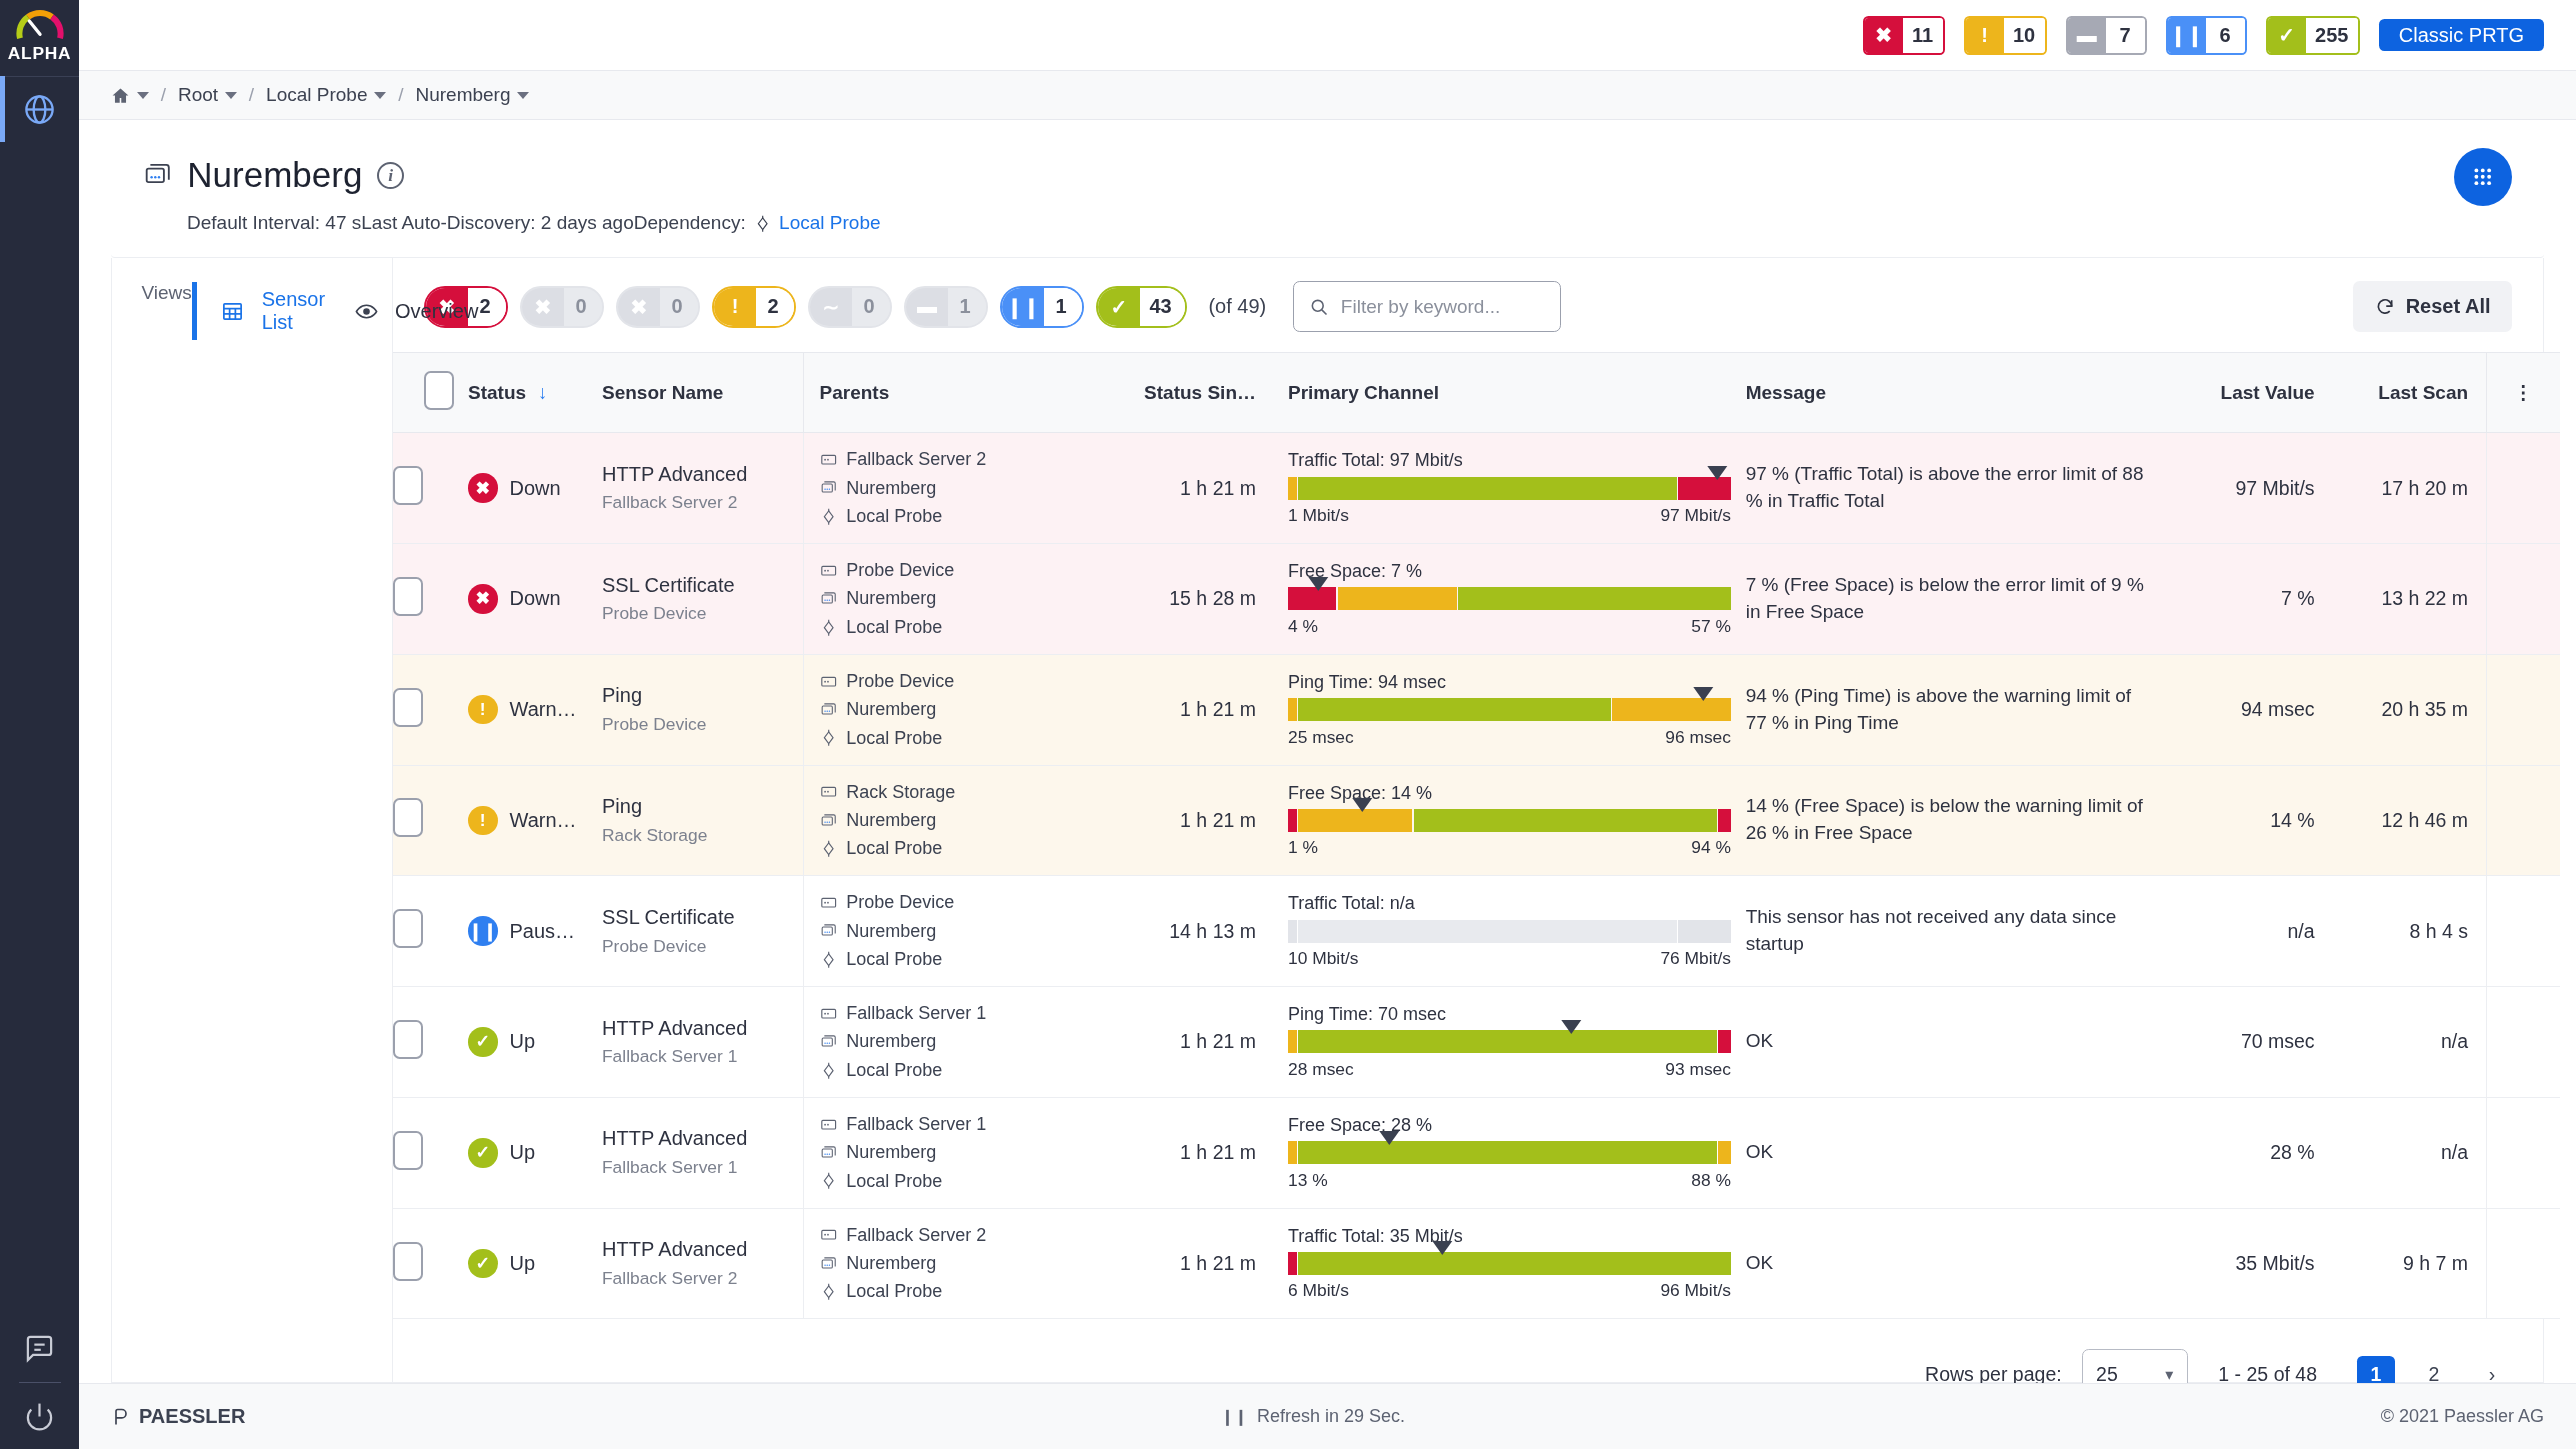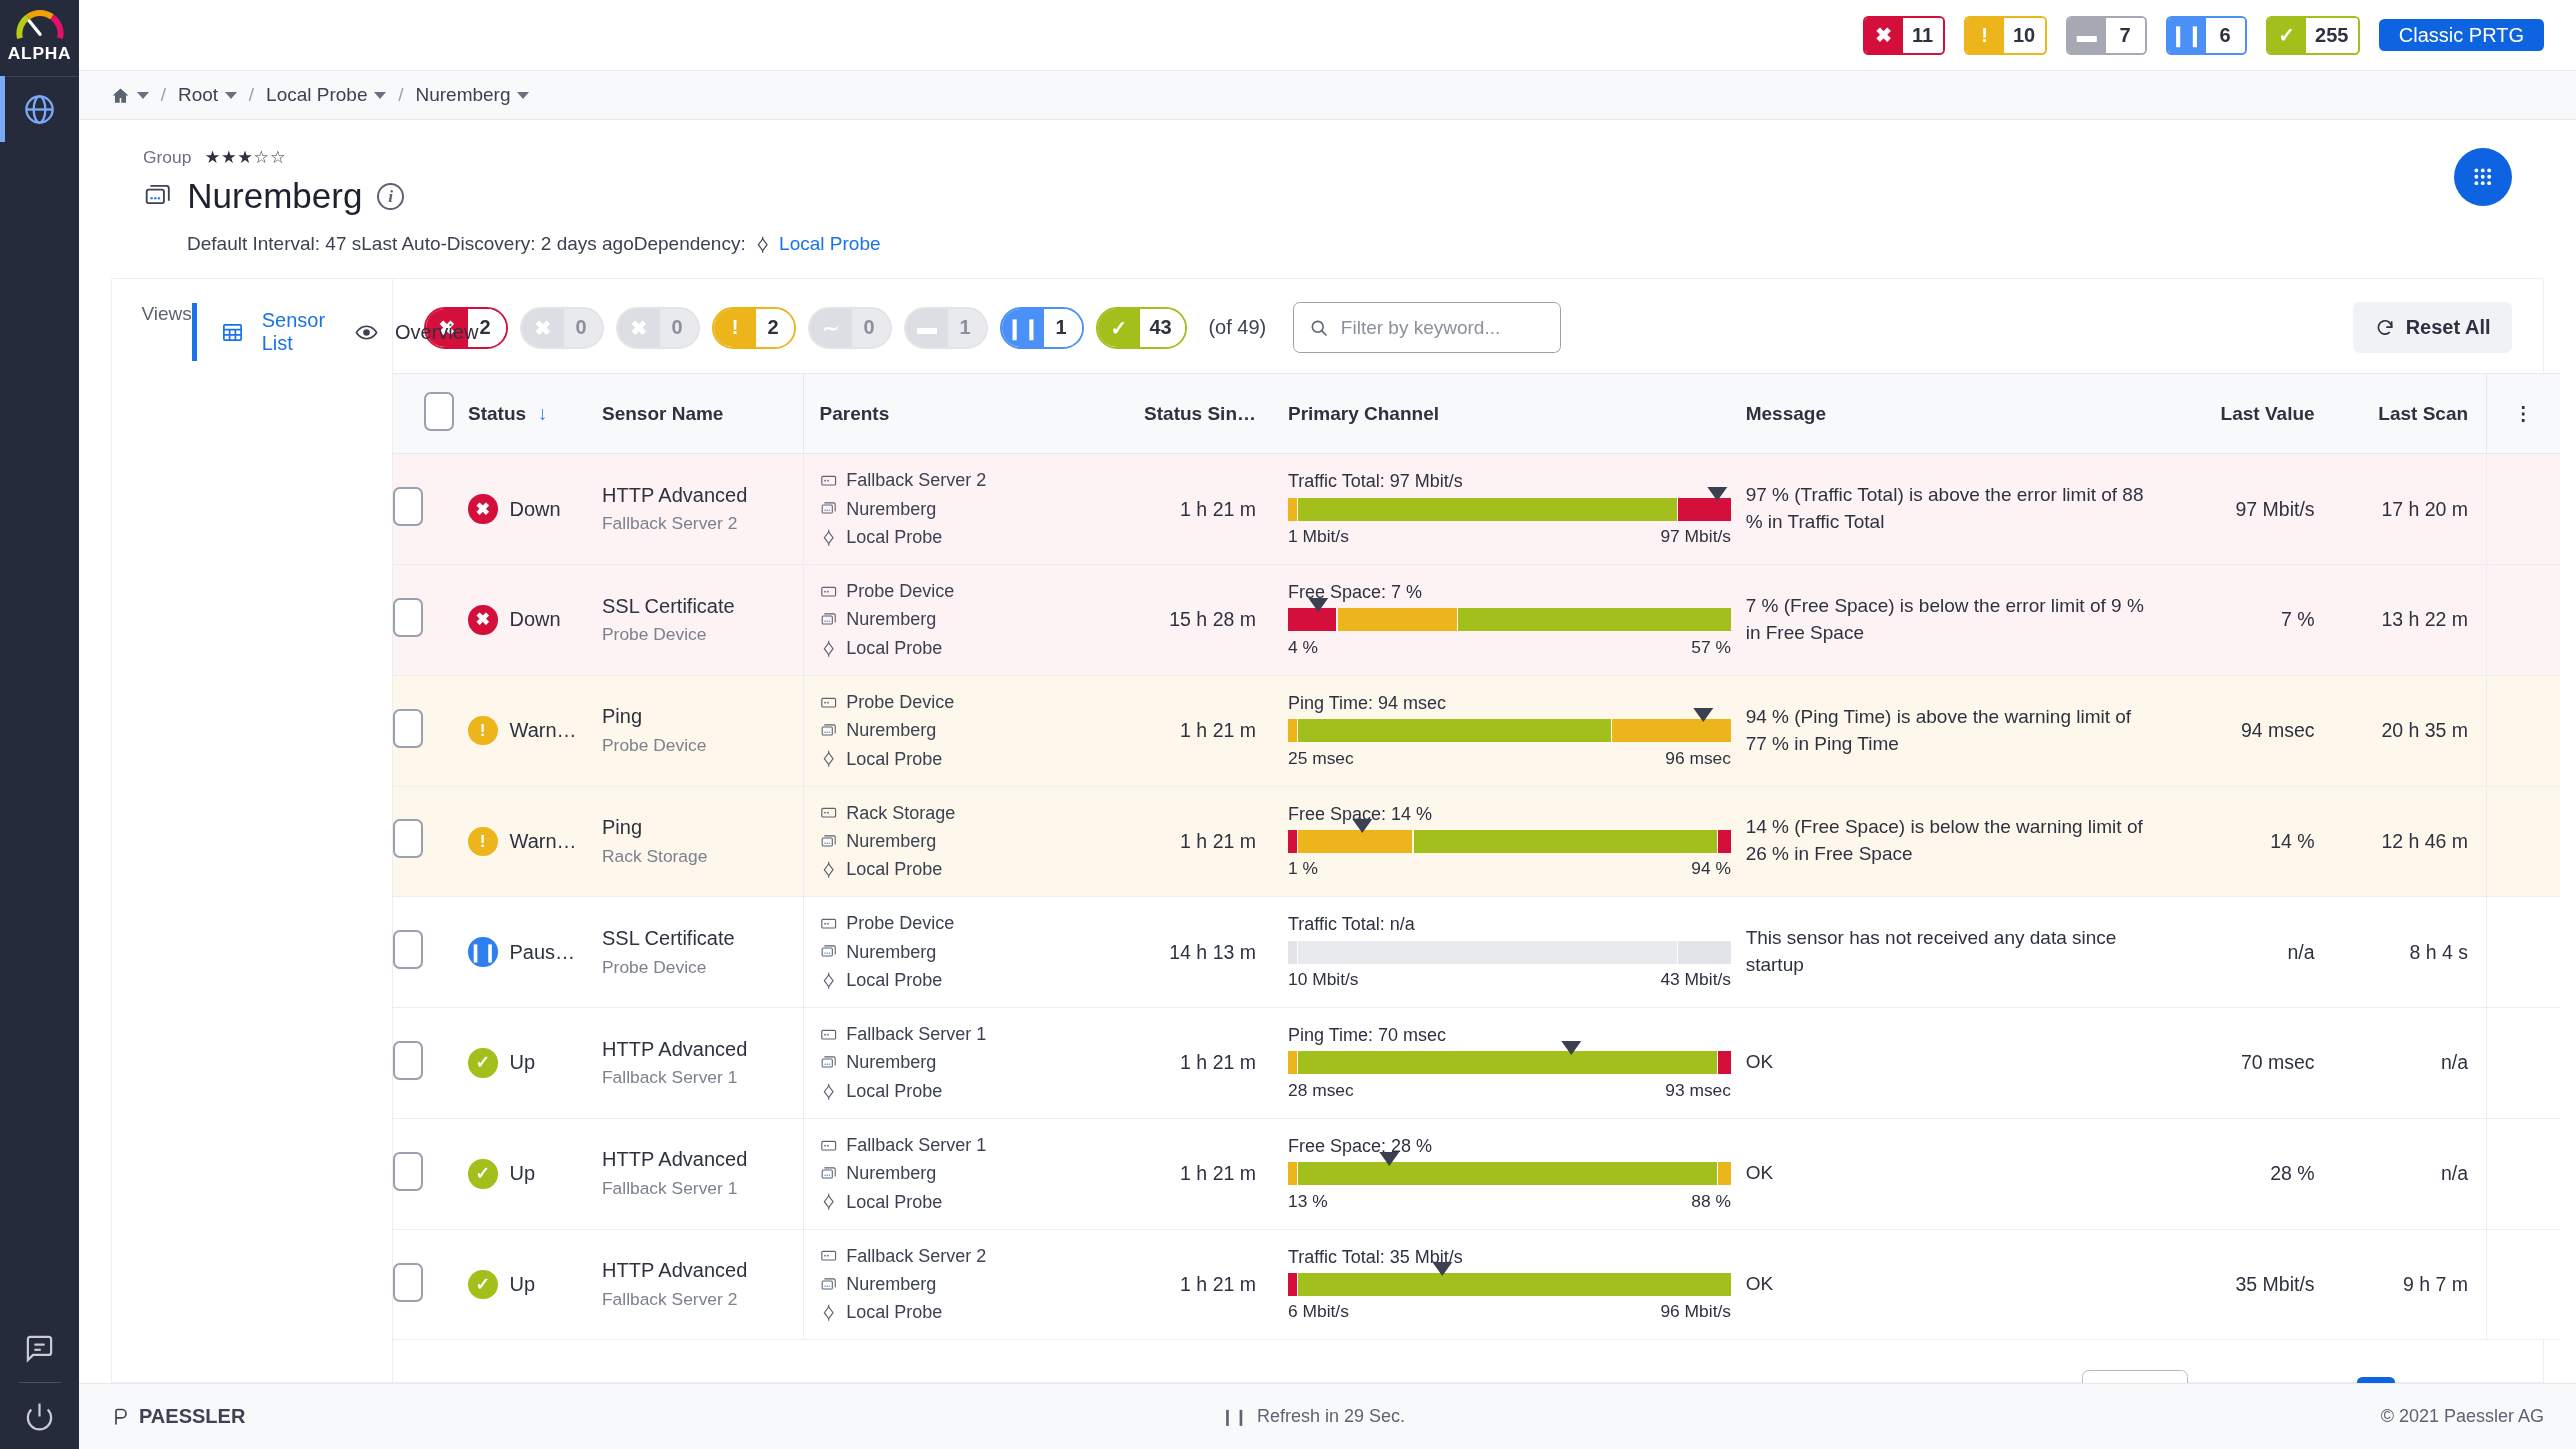--- a/index.html
+++ b/index.html
@@ -333,24 +333,20 @@
         <span class="caret"></span>
       </div>
       <span class="crumb-sep">/</span>
       <div class="crumb">
         <span class="lbl">Nuremberg</span>
         <span class="caret"></span>
       </div>
     </div>
 
     <div class="pagehead">
-      <div class="ph-kicker">
-        <span>Group</span>
-        <span class="stars">★★★☆☆</span>
-      </div>
       <div class="ph-title-row">
         <span>
           <svg width="29.5" height="29.5" viewBox="0 0 24 24" fill="none" stroke="#3c4251" stroke-width="1.5">
             <rect x="3" y="7" width="14" height="11" rx="1.5"></rect>
             <path d="M6 4h13a2 2 0 0 1 2 2v10"></path>
             <circle cx="7" cy="14" r="1" fill="#2f7ff0" stroke="none"></circle>
             <circle cx="10" cy="14" r="1" fill="#2f7ff0" stroke="none"></circle>
             <circle cx="13" cy="14" r="1" fill="#2f7ff0" stroke="none"></circle>
           </svg>
         </span>
@@ -853,21 +849,21 @@
        <td style="padding-left:16px;">
          <div class="gauge-wrap">
            <div class="g-top">Traffic Total: n/a</div>
            <div class="g-bar">
                       <span class="g-seg" style="width:2%;background:#e2e4e9"></span>
                       <span class="g-seg" style="width:86%;background:#e8eaee"></span>
                       <span class="g-seg" style="width:12%;background:#e2e4e9"></span>
                     </div>
            <div class="g-foot">
              <span>10 Mbit/s</span>
-             <span>43 Mbit/s</span>
+             <span>76 Mbit/s</span>
            </div>
          </div>
        </td>
        <td style="padding-left:10.7px;">
                   <div class="msg">This sensor has not received any data since startup</div>
                 </td>
        <td>
                   <div class="lastval">n/a</div>
                 </td>
        <td>

